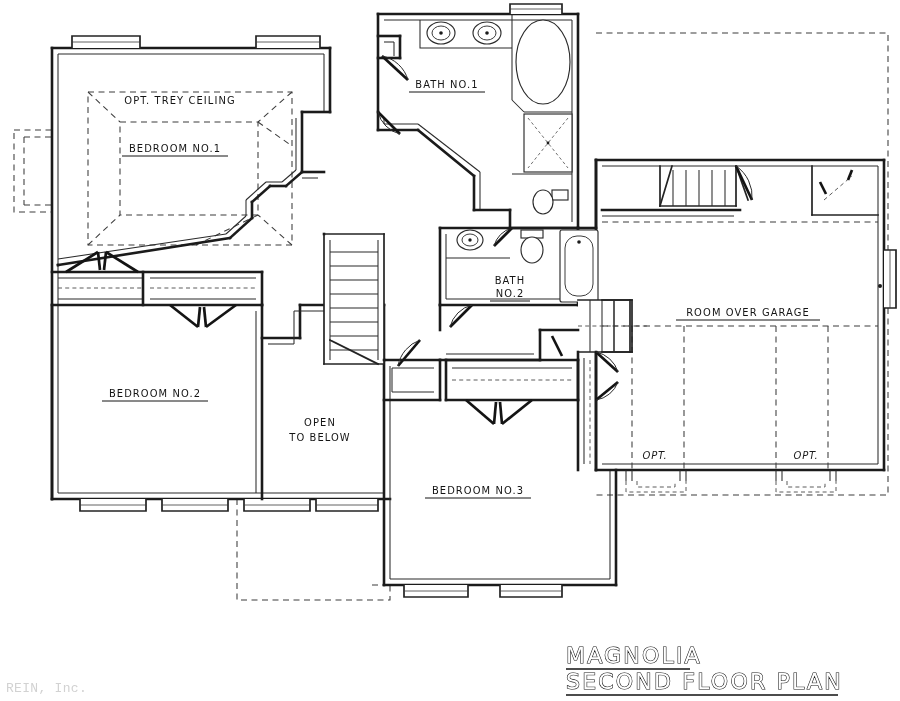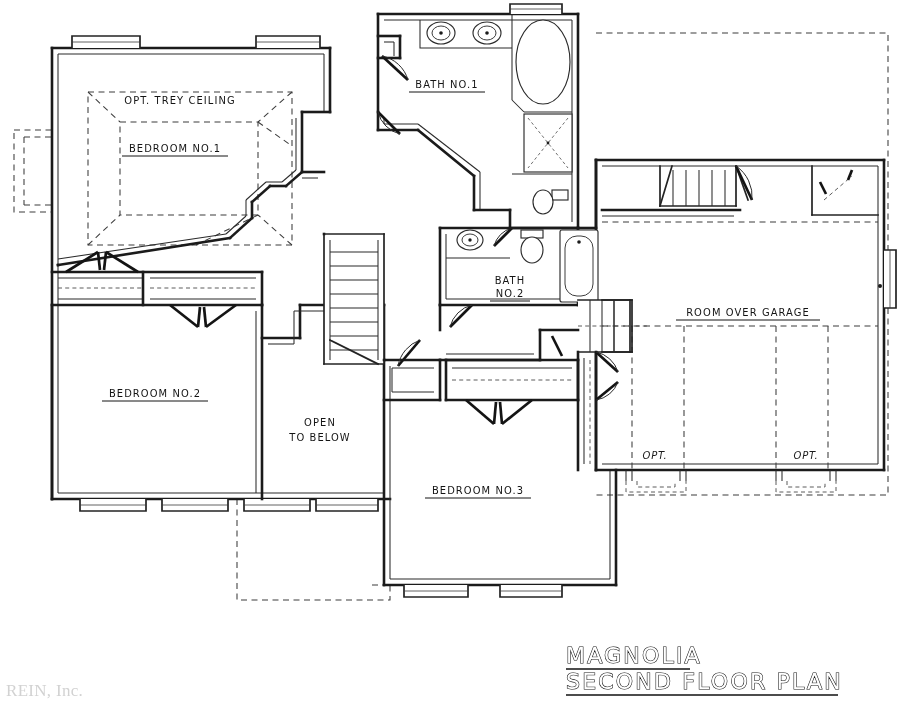--- a/index.html
+++ b/index.html
@@ -136,22 +136,22 @@
     text-anchor: start;
   }
   .title-rule {
     stroke: #111111;
     stroke-width: 1.5;
   }
   .watermark {
     position: absolute;
     left: 6px;
     top: 681px;
-    font-family: Liberation Serif, serif;
-    font-size: 17px;
+    font-family: Liberation Mono, monospace;
+    font-size: 13px;
     color: #d2d2d2;
     letter-spacing: 0.3px;
     user-select: none;
   }
 </style>
 </head>
 <body>
 
 <div id="plan-root">
 <svg class="plan-svg" viewBox="0 0 900 701" xmlns="http://www.w3.org/2000/svg">

